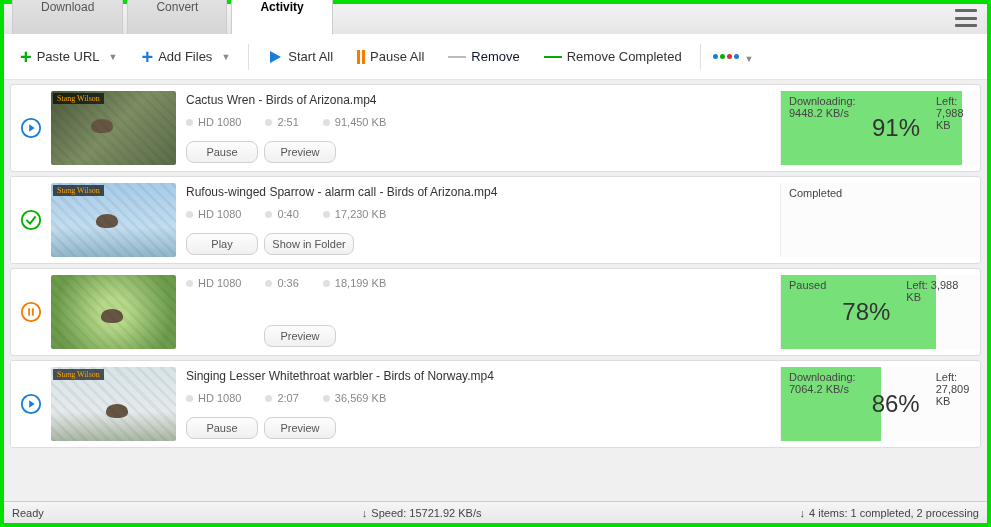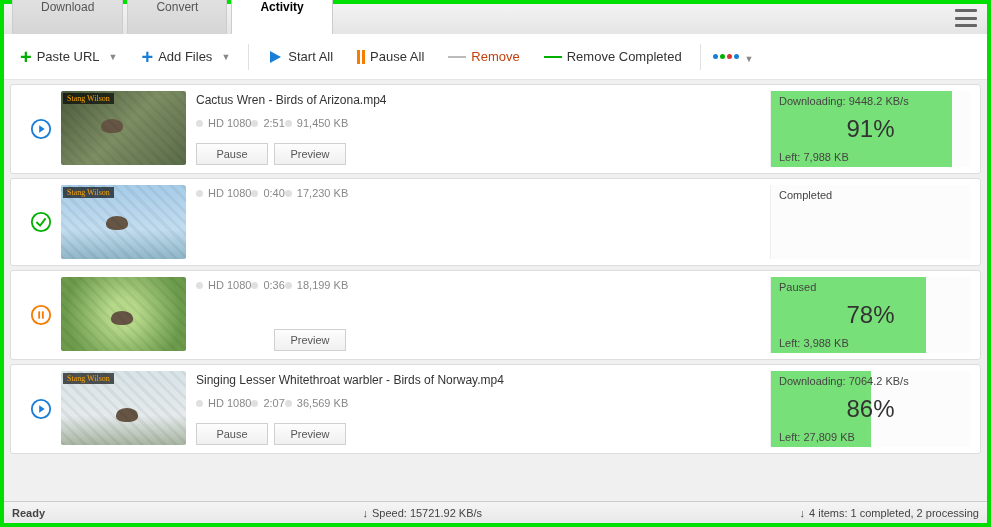--- a/index.html
+++ b/index.html
@@ -12,45 +12,45 @@
 .hamburger { position: absolute; right: 10px; top: 5px; width: 22px; height: 18px; cursor: pointer; display: flex; flex-direction: column; justify-content: space-between; }
 .hamburger span { display: block; height: 3px; background: #666; border-radius: 1px; }
 .toolbar { height: 46px; background: #fff; border-bottom: 1px solid #e5e5e5; display: flex; align-items: center; padding: 0 10px; gap: 12px; }
 .tb-btn { display: flex; align-items: center; gap: 5px; font-size: 13px; color: #333; cursor: pointer; padding: 4px 6px; }
 .plus-green { color: #00b000; font-size: 20px; font-weight: bold; line-height: 1; }
 .plus-blue { color: #1a7ed6; font-size: 20px; font-weight: bold; line-height: 1; }
 .caret { font-size: 9px; color: #888; margin-left: 4px; }
 .sep { width: 1px; height: 26px; background: #e0e0e0; }
 .pause-orange { display: flex; gap: 2px; }
 .pause-orange span { width: 3px; height: 14px; background: #f57c00; }
-.remove-disabled { color: #c2410c; }
+.remove-disabled { color: #0f172a; }
 .remove-line { width: 18px; height: 2px; background: #bbb; display: inline-block; }
 .remove-green-line { width: 18px; height: 2px; background: #00b000; display: inline-block; }
 .dots { display: flex; gap: 2px; align-items: center; cursor:pointer;}
 .dots span { width: 5px; height: 5px; border-radius: 50%; }
 .content { flex: 1; background: #f0f0f0; overflow-y: auto; padding: 4px 6px; display: flex; flex-direction: column; gap: 4px; }
-.row { background: #fff; border: 1px solid #ddd; border-radius: 3px; display: flex; align-items: stretch; min-height: 86px; padding: 6px 10px; }
+.row { background: #fff; border: 1px solid #ddd; border-radius: 3px; display: flex; align-items: stretch; min-height: 86px; padding: 6px 0; }
 .row-icon { width: 40px; display: flex; align-items: center; justify-content: center; }
 .row-icon svg { width: 22px; height: 22px; }
 .thumb { width: 125px; height: 74px; background: #7a9b6a; border-radius: 2px; margin-right: 10px; position: relative; overflow: hidden; }
 .thumb-label { position: absolute; top: 2px; left: 2px; background: rgba(0,0,0,0.65); color: #ffa500; font-size: 8px; padding: 1px 4px; font-family: cursive; }
 .row-body { flex: 1; display: flex; flex-direction: column; justify-content: space-between; padding: 2px 0; }
 .row-title { font-size: 12px; color: #333; margin-bottom: 6px; }
-.row-meta { display: flex; align-items: center; font-size: 11px; color: #888; margin-bottom: 10px; }
+.row-meta { display: flex; align-items: center; gap: 24px; font-size: 11px; color: #888; margin-bottom: 10px; }
 .meta-item { display: flex; align-items: center; gap: 5px; }
 .bullet { width: 7px; height: 7px; border-radius: 50%; background: #e0e0e0; }
 .row-actions { display: flex; gap: 6px; }
-.abtn { background: linear-gradient(to bottom, #fdfdfd, #f0f0f0); border: 1px solid #d0d0d0; border-radius: 0; padding: 4px 0; font-size: 11px; color: #555; cursor: pointer; text-align: center; width: 72px; }
+.abtn { background: linear-gradient(to bottom, #fdfdfd, #f0f0f0); border: 1px solid #d0d0d0; border-radius: 8px; padding: 4px 0; font-size: 11px; color: #555; cursor: pointer; text-align: center; width: 72px; }
 .abtn.wide { width: 90px; }
-.row-status { width: 200px; position: relative; background: #fcfcfc; border-left: 1px solid #eee; display: flex; flex-direction: column; justify-content: space-between; font-size: 11px; color: #444; }
+.row-status { width: 200px; position: relative; background: #fcfcfc; border-left: 1px solid #eee; display: flex; flex-direction: row; justify-content: space-between; font-size: 11px; color: #444; }
 .progress-fill { position: absolute; left: 0; top: 0; bottom: 0; background: #78e078; z-index: 0; }
 .status-top, .status-pct, .status-bot { position: relative; z-index: 1; padding: 4px 8px; }
 .status-pct { text-align: center; font-size: 24px; color: #333; flex: 1; display: flex; align-items: center; justify-content: center; }
 .statusbar { height: 22px; background: linear-gradient(to bottom, #f5f5f5, #e8e8e8); border-top: 1px solid #ccc; display: flex; align-items: center; font-size: 11px; color: #444; padding: 0 8px; }
-.sb-left { flex: 0 0 auto; font-weight: bold; }
+.sb-left { flex: 0 0 auto; }
 .sb-center { flex: 1; text-align: center; display: flex; align-items: center; justify-content: center; gap: 4px; }
 .sb-right { flex: 0 0 auto; display: flex; align-items: center; gap: 4px; }
 .arrow-down { font-size: 11px; }
 
 .thumb.cactus { background: linear-gradient(135deg, #4b5a3c 0%, #7d8e63 50%, #5a6b49 100%); }
 .thumb.sky { background: linear-gradient(to bottom, #a6cce8 0%, #c2ddf0 60%, #8fb6c8 100%); }
 .thumb.green { background: radial-gradient(circle, #b5d889 20%, #6c9b4c 80%); }
 .thumb.pale { background: linear-gradient(to bottom, #d8e4e8 0%, #e5eaec 60%, #a8b5a2 100%); }
 .thumb::after { content:''; position:absolute; inset:0; background: repeating-linear-gradient(45deg, rgba(0,0,0,0.05) 0 3px, transparent 3px 8px); }
 .bird-shape { position:absolute; width:22px; height:14px; background:#654; border-radius:50% 50% 40% 40%; }
@@ -161,33 +161,38 @@
           <svg viewBox="0 0 24 24">
             <circle cx="12" cy="12" r="10" fill="none" stroke="#00b000" stroke-width="2"></circle>
             <polyline points="7,12 11,16 17,8" fill="none" stroke="#00b000" stroke-width="2"></polyline>
           </svg>
         </div>
         <div class="thumb sky">
           <div class="thumb-label">Stang Wilson</div>
           <div class="bird-shape" style="left: 45px; top: 31px;"></div>
         </div>
         <div class="row-body">
+          <div class="row-title">Rufous-winged Sparrow - alarm call - Birds of Arizona.mp4</div>
           <div class="row-meta">
             <div class="meta-item">
               <span class="bullet"></span>
               <span>HD 1080</span>
             </div>
             <div class="meta-item">
               <span class="bullet"></span>
               <span>0:40</span>
             </div>
             <div class="meta-item">
               <span class="bullet"></span>
               <span>17,230 KB</span>
             </div>
+          </div>
+          <div class="row-actions">
+            <div class="abtn">Play</div>
+            <div class="abtn wide">Show in Folder</div>
           </div>
         </div>
         <div class="row-status">
           <div class="status-top">Completed</div>
         </div>
       </div>
       <div class="row">
         <div class="row-icon">
           <svg viewBox="0 0 24 24">
             <circle cx="12" cy="12" r="10" fill="none" stroke="#f57c00" stroke-width="2"></circle>

